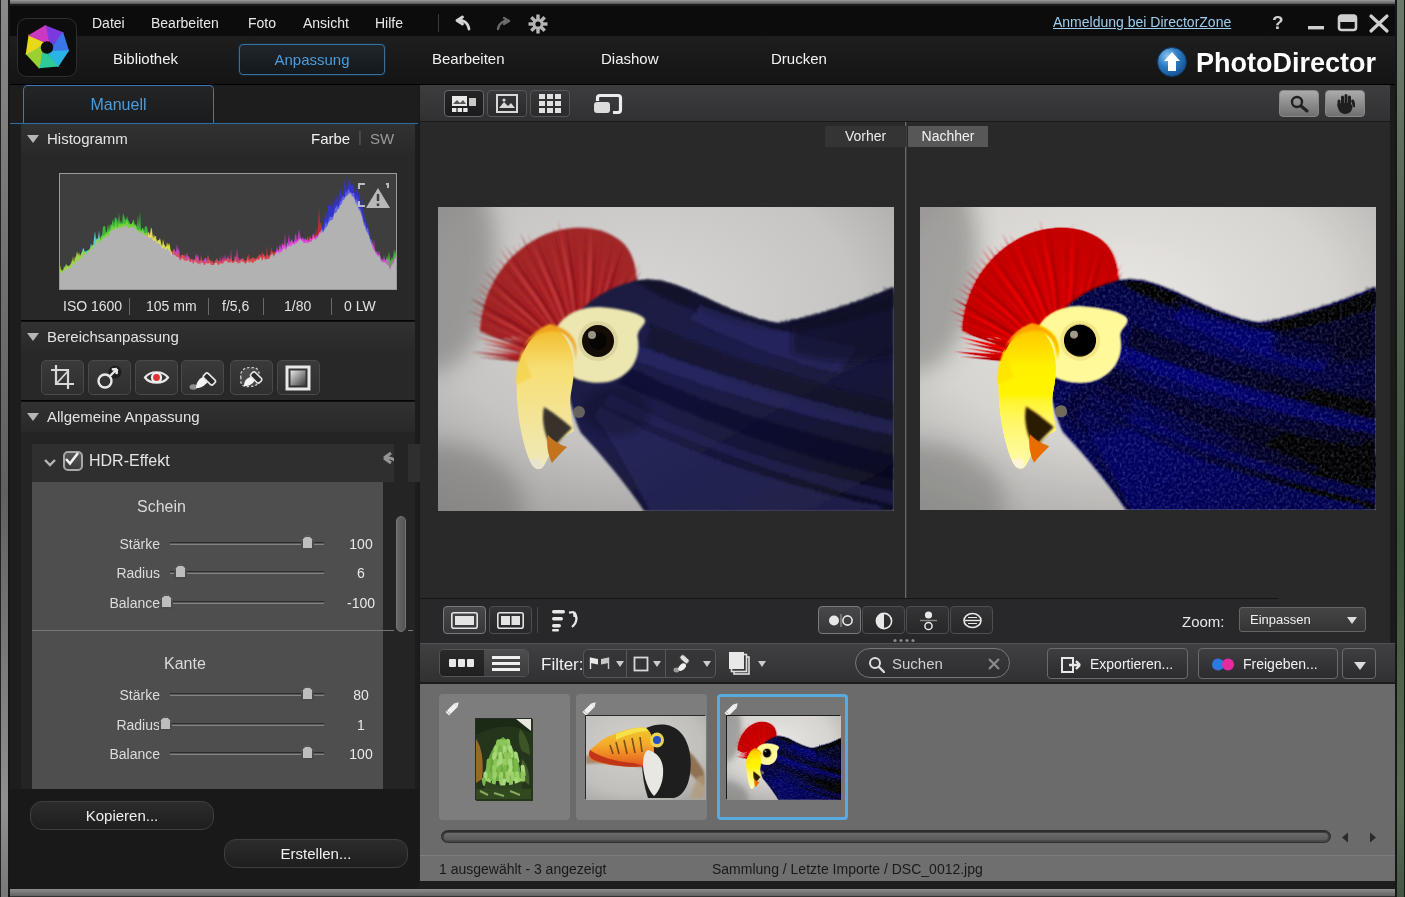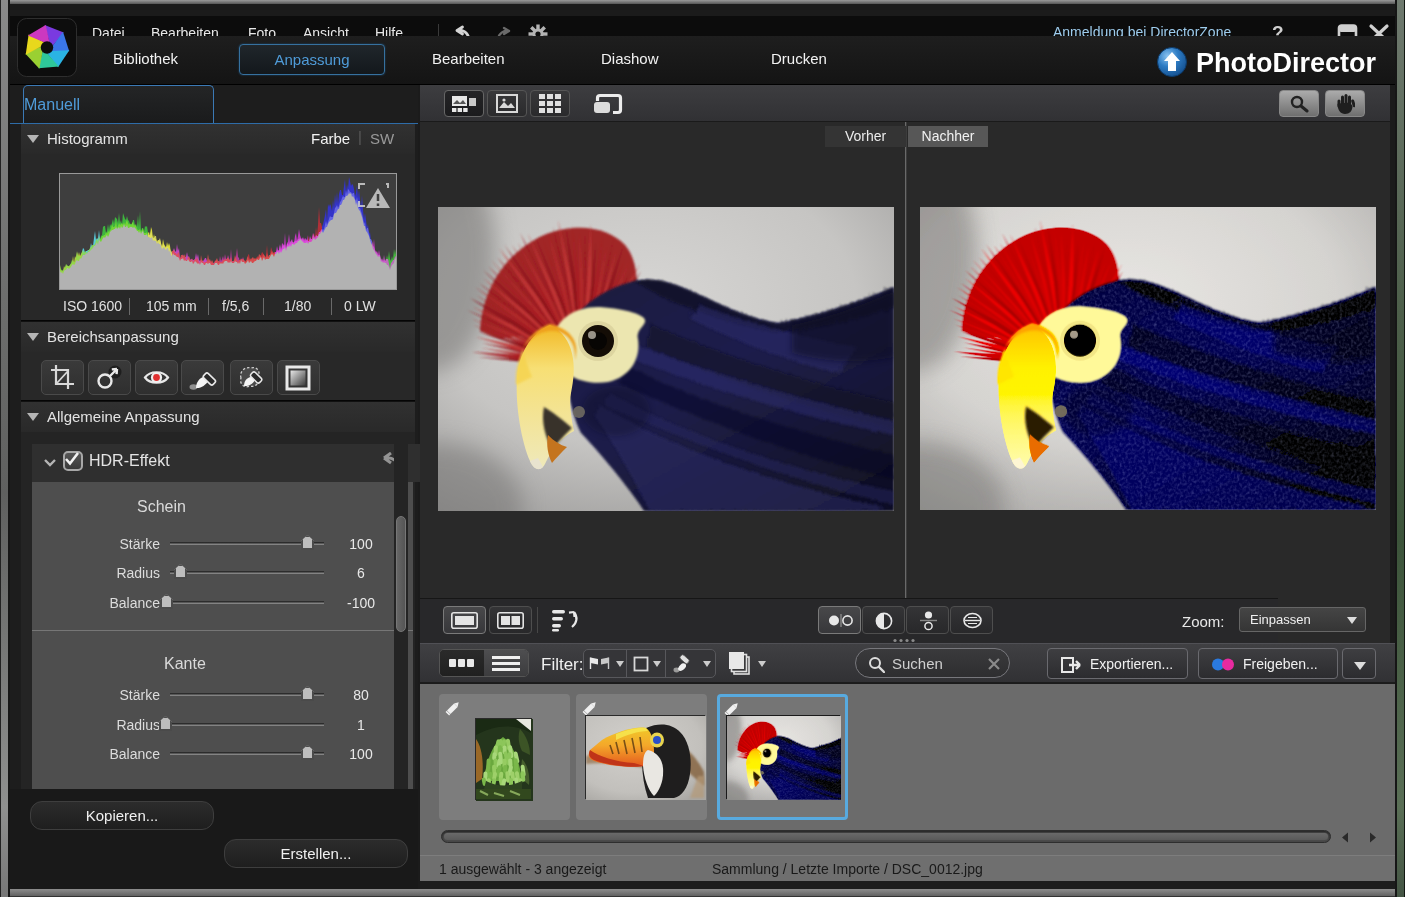--- a/index.html
+++ b/index.html
@@ -6,46 +6,46 @@
 html,body { width:1405px; height:897px; overflow:hidden; background:#1b1b1b; }
 body { font-family:"Liberation Sans", sans-serif; }
 .abs { position:absolute; }
 #win { position:absolute; left:0; top:0; width:1405px; height:897px; background:#1b1b1b; }
 #frameTop { left:0; top:0; width:1405px; height:4px; background:linear-gradient(#9a9a9a,#565656); }
 #frameLeft { left:0; top:0; width:10px; height:897px; background:linear-gradient(180deg,#8a8a8a 0%,#6f706f 30%,#5f605f 55%,#8f908f 90%,#777 100%); border-left:1px solid #222; }
 #frameLeft:after{ content:""; position:absolute; right:0; top:0; width:2px; height:100%; background:#161616;}
 #frameRight { left:1395px; top:0; width:10px; height:897px; background:linear-gradient(180deg,#6f7a6f 0%,#4d5f4a 35%,#3c543a 60%,#5a6f56 90%,#445544 100%); border-right:1px solid #121812;}
 #frameRight:before{ content:""; position:absolute; left:0; top:0; width:2px; height:100%; background:#161616;}
 #frameBottom { left:0; top:889px; width:1405px; height:8px; background:linear-gradient(#8d8d8d,#626262); border-bottom:1px solid #333; }
-#titlebar { left:10px; top:16px; width:1385px; height:32px; background:#0c0c0c; color:#dcdcdc; }
+#titlebar { left:10px; top:6px; width:1385px; height:32px; background:#0c0c0c; color:#dcdcdc; }
 .menuitem { position:absolute; top:9px; font-size:14px; color:#e8e8e8; }
 #tbsep { left:428px; top:8px; width:1px; height:18px; background:#3a3a3a; }
 #dzone { position:absolute; left:1043px; top:8px; font-size:14px; color:#9ecdee; text-decoration:underline; }
 #modebar { left:10px; top:36px; width:1385px; height:49px; background:linear-gradient(#1e1e1e,#141414); border-bottom:1px solid #000; }
 .modetab { position:absolute; top:14px; font-size:15px; color:#f2f2f2; }
 #anpbox { position:absolute; left:229px; top:8px; width:146px; height:31px; border:1px solid #36719f; border-radius:4px; background:linear-gradient(#20262b,#13181c); box-shadow:0 0 2px #1d4d78; }
 #anpbox span { display:block; text-align:center; line-height:29px; color:#4f9bd8; font-size:15px; }
 #leftpanel { left:10px; top:85px; width:408px; height:804px; background:#1d1d1d; }
-.ltab { position:absolute; top:0px; height:38px; border-radius:5px 5px 0 0; font-size:16px; line-height:38px; }
+.ltab { position:absolute; top:0px; height:38px; border-radius:5px 5px 0 0; font-size:16px; text-align:center; line-height:38px; }
 #tabManuell { left:13px; width:191px; background:linear-gradient(#242526,#1a1b1c); border:1px solid #3b79b5; border-bottom:none; color:#4f9bd8; }
 #tabVorgaben { left:206px; width:196px; background:linear-gradient(#454545,#353535); border:1px solid #222; border-bottom:1px solid #2e6ca8; color:#cfcfcf; }
 #tabline { position:absolute; left:0px; top:38px; width:408px; height:1px; background:#2e6ca8; }
 .sect { position:absolute; left:11px; width:394px; background:#282828; }
 .secthead { position:absolute; left:0; width:100%; height:30px; background:linear-gradient(#313131,#292929); }
 .arrow-down { width:0; height:0; border-left:6px solid transparent; border-right:6px solid transparent; border-top:8px solid #b5b5b5; position:absolute; }
 .secttitle { position:absolute; left:26px; top:6px; color:#e3e3e3; font-size:15px; }
 .divider { position:absolute; left:11px; width:394px; height:2px; background:#111; border-top:1px solid #050505; }
 #histwrap { position:absolute; left:38px; top:49px; width:338px; height:117px; background:#3e3e3e; border:1px solid #9a9a9a; }
 #exifrow { position:absolute; left:0px; top:174px; width:100%; color:#e0e0e0; font-size:14px; }
 .exif { position:absolute; top:0; }
 .exifsep { position:absolute; top:0px; width:1px; height:17px; background:#6a6a6a; }
 .toolbtn { position:absolute; top:38px; width:43px; height:35px; background:linear-gradient(#3a3a3a,#2f2f2f); border:1px solid #4a4a4a; border-radius:5px; }
 #hdrrow { position:absolute; left:11px; top:42px; width:394px; height:38px; background:#2f2f2f; }
 #hdrchk { position:absolute; left:31px; top:7px; width:20px; height:20px; background:linear-gradient(#555,#3a3a3a); border:2px solid #a8a8a8; border-radius:5px; }
-#sliderpanel { position:absolute; left:11px; top:80px; width:381px; height:310px; background:#4e4e4e; }
+#sliderpanel { position:absolute; left:11px; top:80px; width:351px; height:310px; background:#4e4e4e; }
 .subhead { position:absolute; left:0; width:200px; color:#dadada; font-size:16px; }
 .slabel { position:absolute; color:#dcdcdc; font-size:14px; text-align:right; width:60px; left:68px; }
 .strack { position:absolute; height:3px; background:linear-gradient(#161616,#999); width:154px; left:138px; }
 .sthumb { position:absolute; width:13px; height:15px; background:#bdbdbd; clip-path:polygon(50% 0%, 100% 38%, 100% 100%, 0% 100%, 0% 38%); box-shadow:inset 0 0 0 2px #4a4a4a; }
 .sval { position:absolute; left:305px; width:48px; text-align:center; color:#e8e8e8; font-size:14px; }
 #scrollbar { position:absolute; left:373px; top:42px; width:14px; height:348px; background:#242424; }
 #scrollthumb { position:absolute; left:2px; top:72px; width:10px; height:116px; background:linear-gradient(90deg,#666,#555); border:1px solid #777; border-radius:5px; }
 .bigbtn { position:absolute; width:184px; height:29px; background:linear-gradient(#2c2c2c,#1e1e1e); border:1px solid #3e3e3e; border-radius:12px; color:#f0f0f0; font-size:15px; text-align:center; line-height:27px; }
 #preview { left:420px; top:85px; width:970px; height:558px; background:#292929; }
 #ptoolbar { position:absolute; left:0; top:0; width:970px; height:37px; background:linear-gradient(#3d3d40,#313134); border-bottom:1px solid #1a1a1a; }

